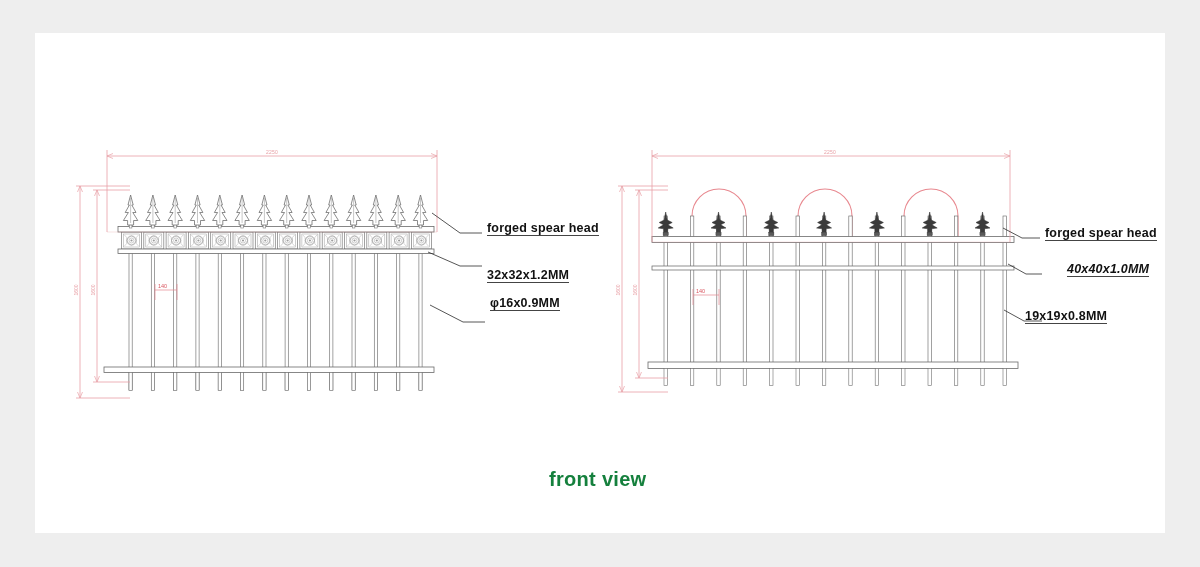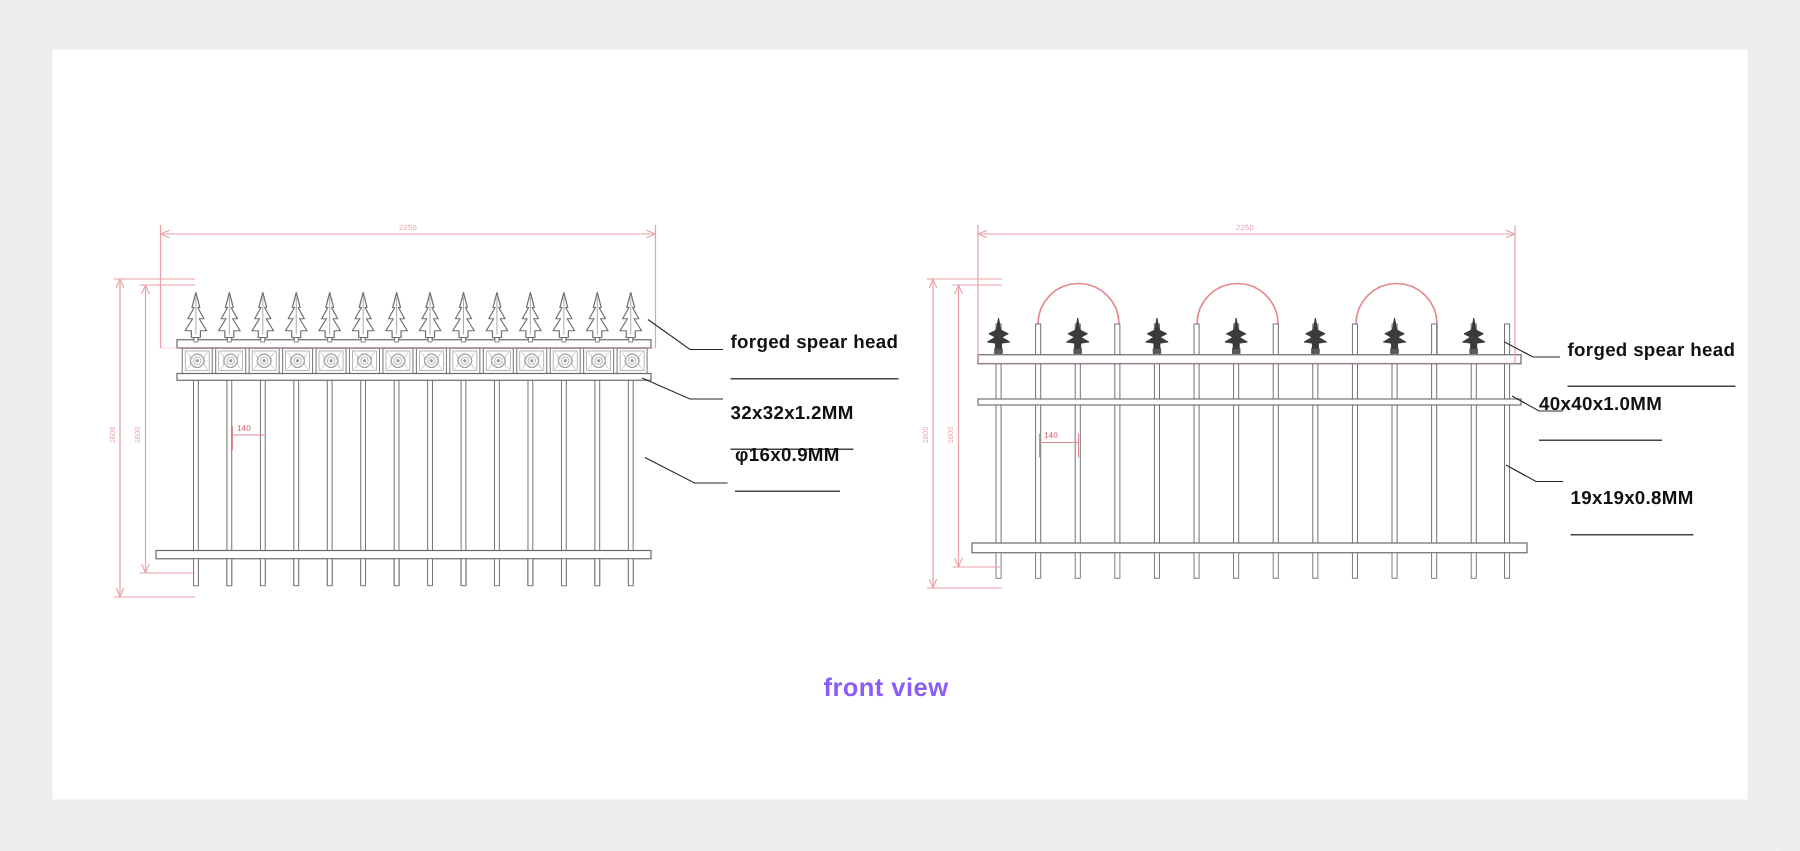--- a/index.html
+++ b/index.html
@@ -34,31 +34,32 @@
   }
   .callout-label {
     position: absolute;
     font-family: "Liberation Sans", sans-serif;
     font-size: 12.5px;
     font-weight: bold;
     color: #111111;
     white-space: nowrap;
     letter-spacing: 0.2px;
     border-bottom: 1px solid #444444;
-    padding-bottom: 17px;
+    padding-bottom: 0;
     line-height: 14px;
   }
   .caption {
     position: absolute;
     font-family: "Liberation Sans", sans-serif;
-    font-size: 17px;
+    font-size: 20px;
     font-weight: bold;
-    color: #8b5cf6;
+    color: #15803d;
     letter-spacing: 0.3px;
     white-space: nowrap;
+    margin-top: 19px;
   }
   .dim-text {
     position: absolute;
     font-family: "Liberation Sans", sans-serif;
     font-size: 5px;
     color: #e8a0a6;
     white-space: nowrap;
     letter-spacing: 0.2px;
   }
   .dim-text-v {
@@ -337,23 +338,23 @@
   </svg>
 
   <div class="callout-label" style="left:487px; top:221px;">forged spear head</div>
 
   <div class="callout-label" style="left:487px; top:268px;">32x32x1.2MM</div>
 
   <div class="callout-label" style="left:490px; top:296px;">φ16x0.9MM</div>
 
   <div class="callout-label" style="left:1045px; top:226px;">forged spear head</div>
 
-  <div class="callout-label" style="left:1026px; top:262px;">40x40x1.0MM</div>
-
-  <div class="callout-label" style="left:1047px; top:309px;margin-top:16px;">19x19x0.8MM</div>
+  <div class="callout-label" style="left:1067px; top:262px;font-style:italic;">40x40x1.0MM</div>
+
+  <div class="callout-label" style="left:1025px; top:309px;">19x19x0.8MM</div>
 
   <div class="dim-text" style="left:266px; top:149px;">2250</div>
 
   <div class="dim-text-v" style="left:70px; top:287px;">1600</div>
 
   <div class="dim-text-v" style="left:87px; top:287px;">1600</div>
 
   <div class="dim-text-note" style="left:158px; top:283px;">140</div>
 
   <div class="dim-text" style="left:824px; top:149px;">2250</div>

